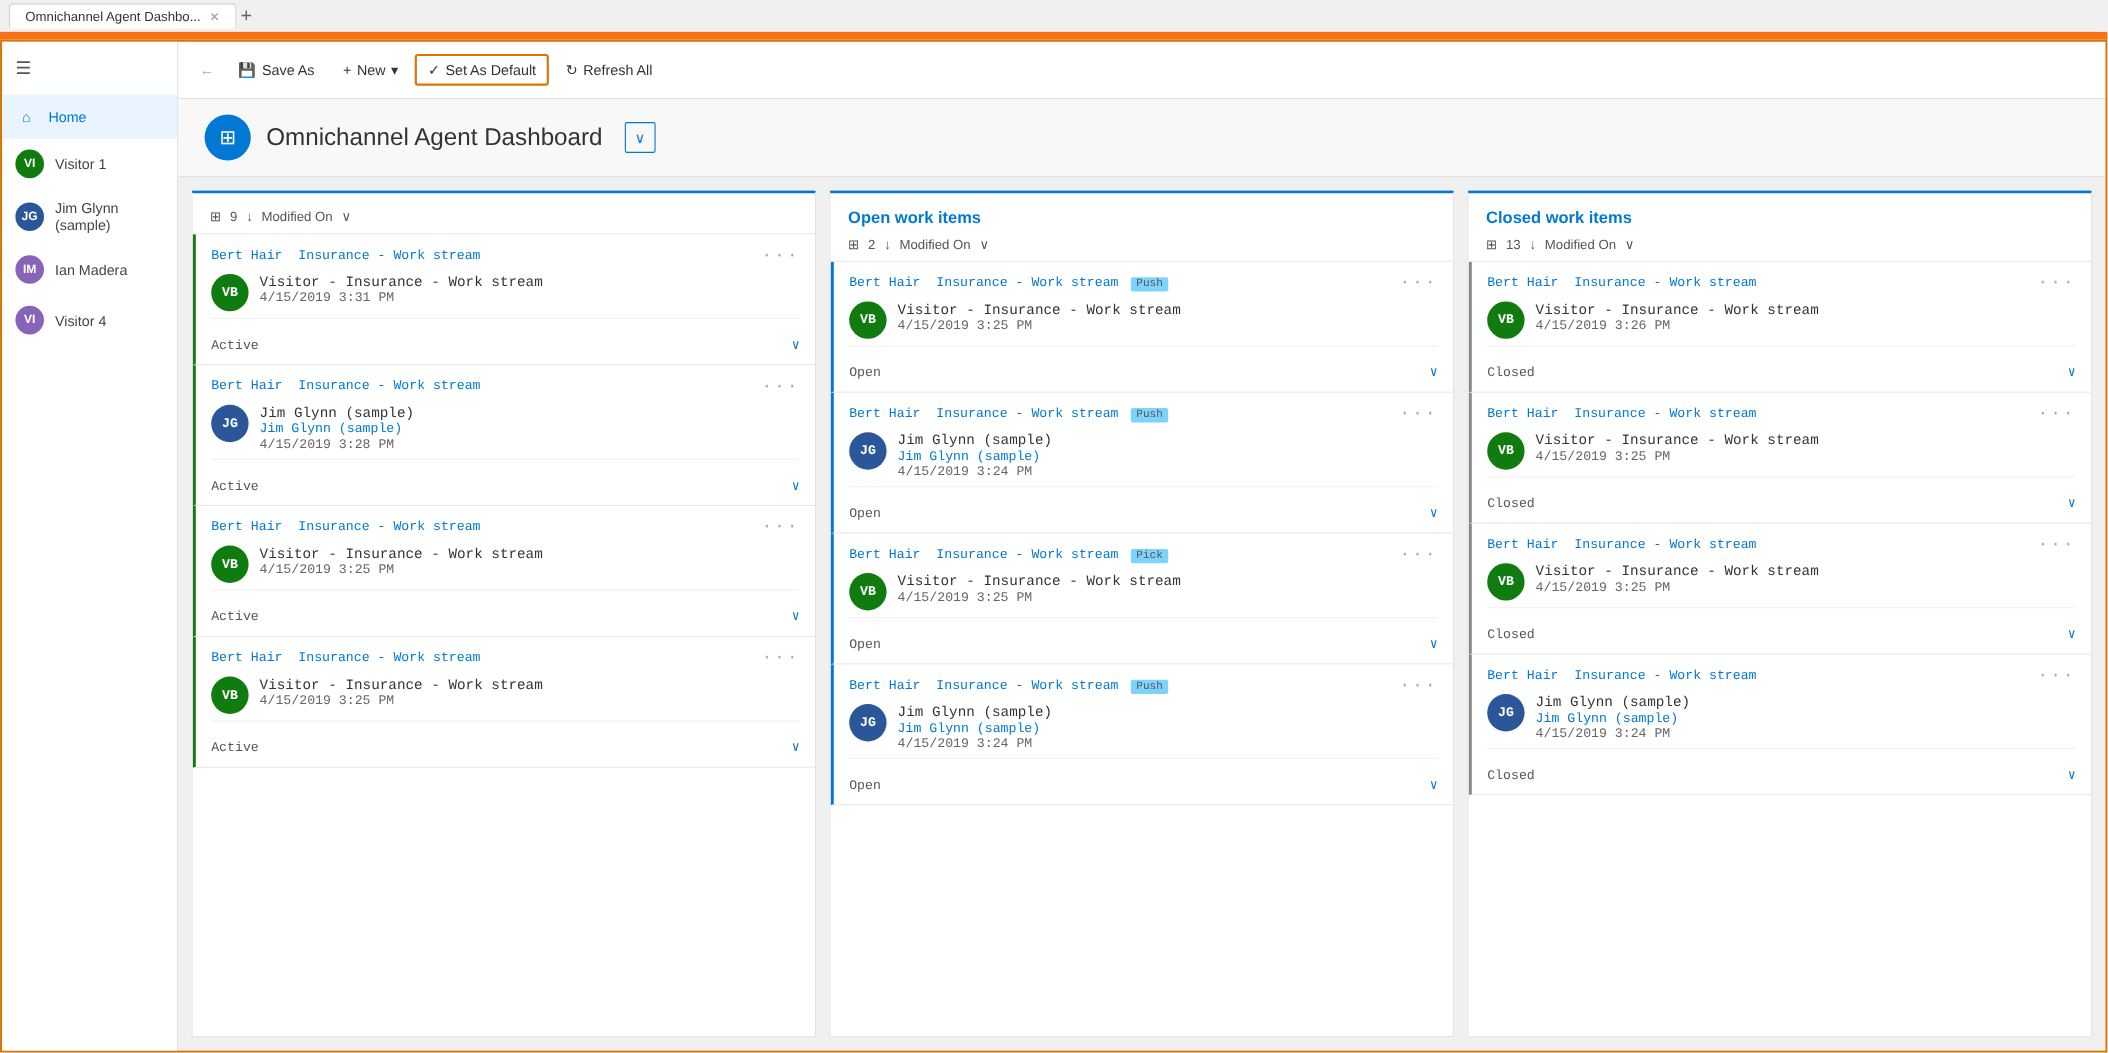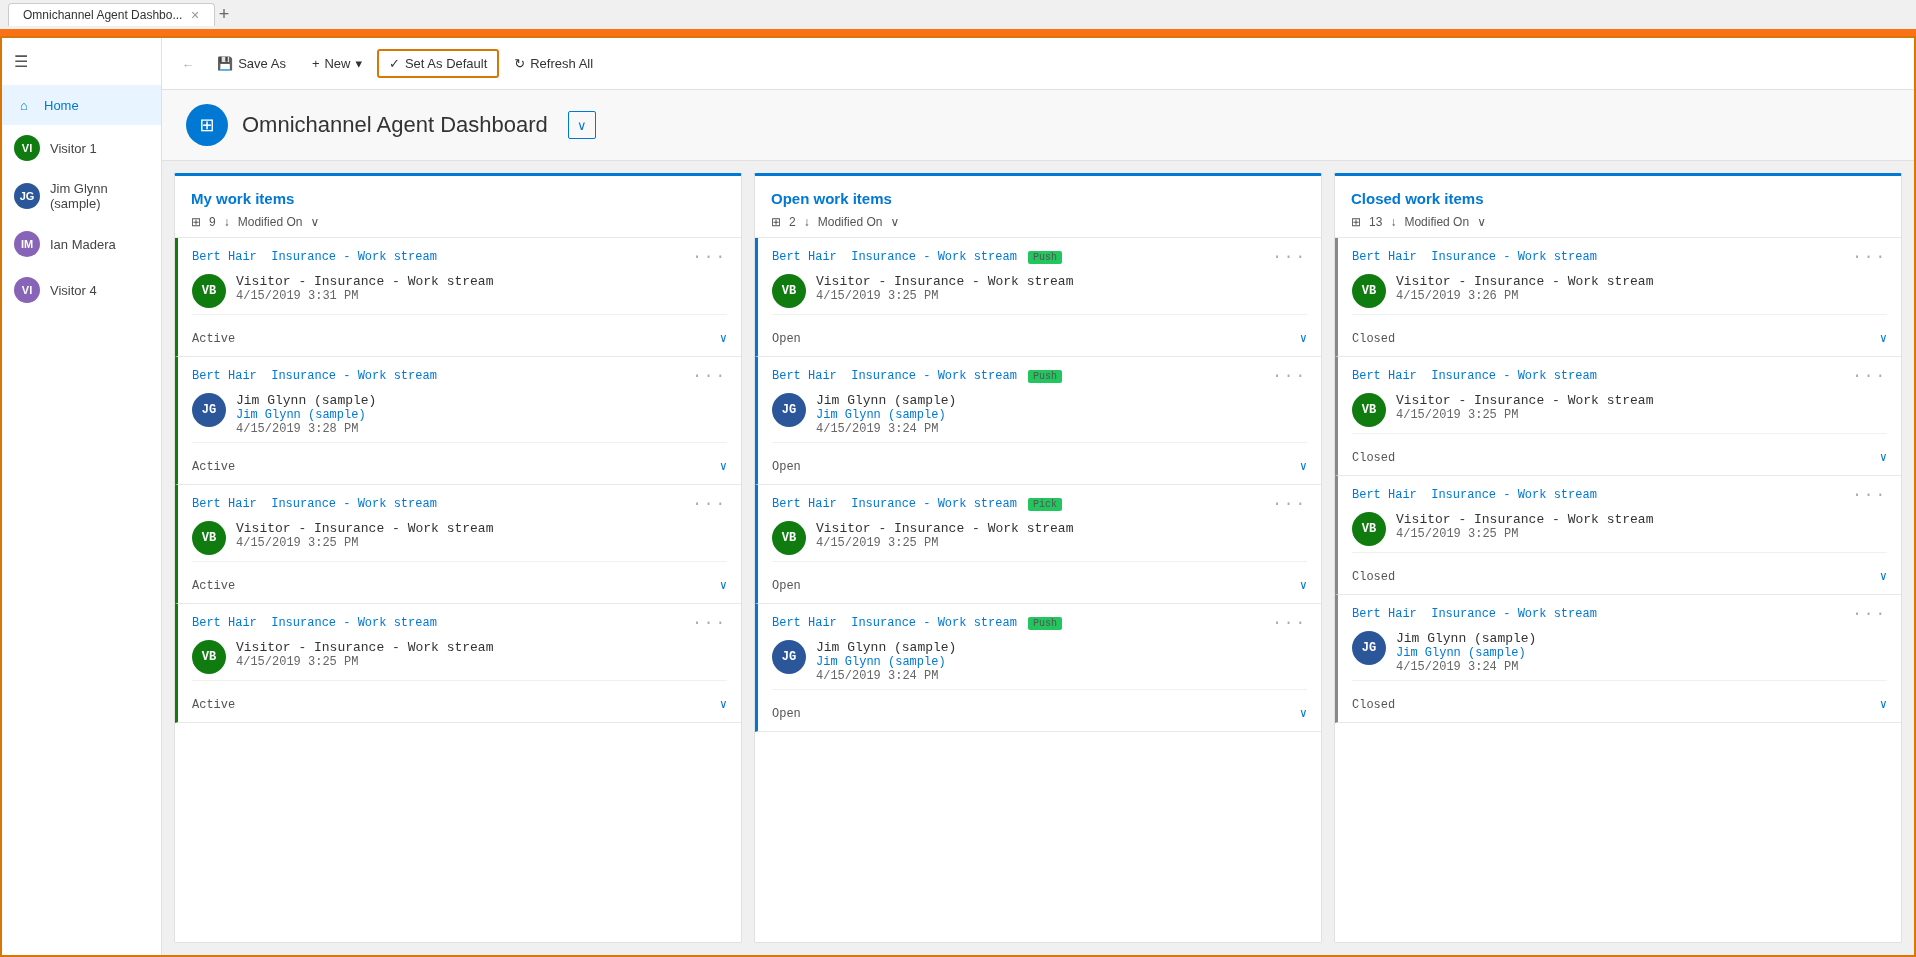--- a/index.html
+++ b/index.html
@@ -219,21 +219,21 @@
     .work-item-header {
       display: flex;
       align-items: center;
       justify-content: space-between;
       margin-bottom: 8px;
       font-size: 12px;
     }
     .work-item-agent { color: #0078d4; font-weight: 500; }
     .work-item-stream { color: #0078d4; }
     .work-item-badge {
-      background: #22c55e;
+      background: #7dd3fc;
       color: #555;
       font-size: 10px;
       padding: 1px 5px;
       border-radius: 2px;
       margin-left: 4px;
     }
     .work-item-menu { color: #aaa; cursor: pointer; font-size: 16px; letter-spacing: 2px; }
 
     .work-item-body {
       display: flex;
@@ -340,21 +340,20 @@
       </div>
       <span class="page-title">Omnichannel Agent Dashboard</span>
       <div class="page-title-dropdown">∨</div>
     </div>
 
     <div class="dashboard-area">
       <div class="columns-container">
 
         <div class="work-column">
           <div class="column-header">
-            <div class="column-title">My work items</div>
             <div class="column-controls">
               <span>⊞</span>
               <span>9</span>
               <span>↓</span>
               <span>Modified On</span>
               <span>∨</span>
             </div>
           </div>
           <div class="column-body">
 

